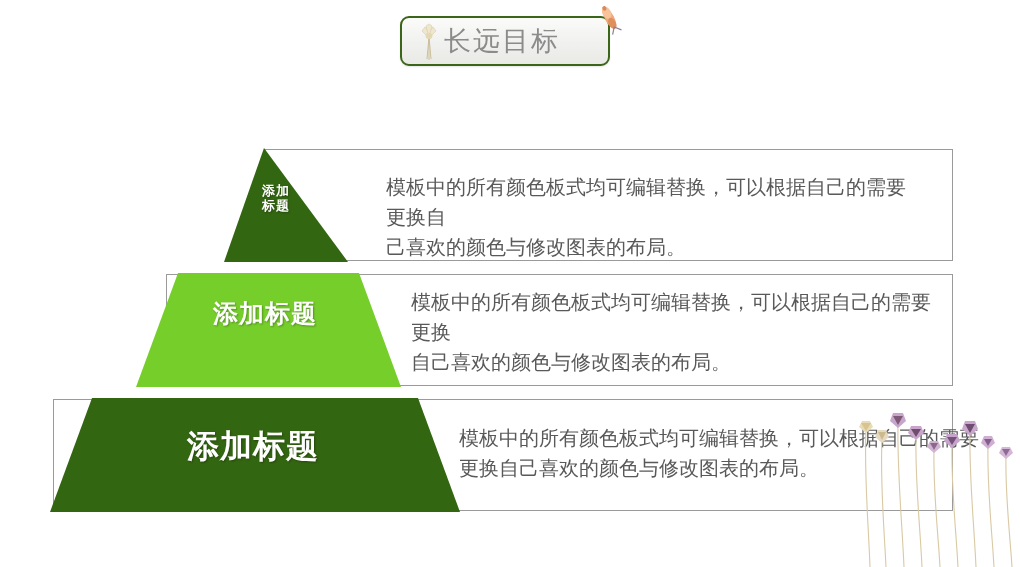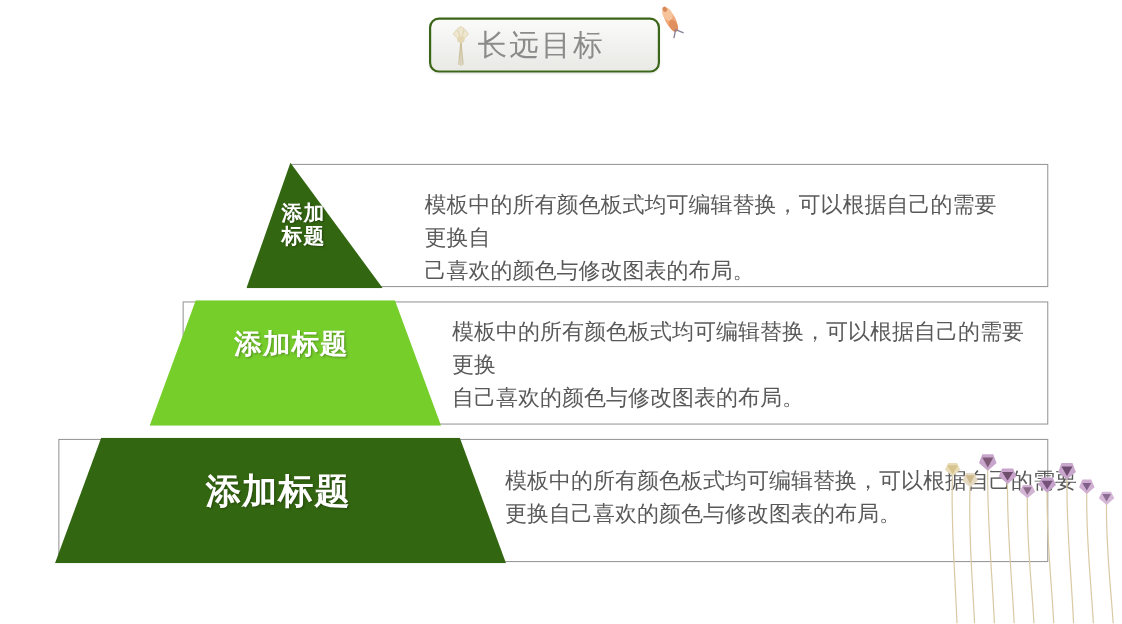--- a/index.html
+++ b/index.html
@@ -14,21 +14,21 @@
     position: relative;
     width: 1020px;
     height: 567px;
     background: #ffffff;
     overflow: hidden;
   }
 
   
   #title-area {
     position: absolute;
-    left: 390px;
+    left: 400px;
     top: 16px;
     width: 210px;
     height: 50px;
   }
   #title-box {
     position: absolute;
     left: 0;
     top: 0;
     width: 100%;
     height: 100%;
@@ -102,21 +102,21 @@
     font-weight: bold;
     text-align: center;
     text-shadow: 1px 1px 2px rgba(0,0,0,0.30);
     white-space: pre-line;
     line-height: 1.12;
   }
 
   #tier-1 { left: 224px; top: 148px; width: 124px; height: 114px; }
   #label-1 {
     left: 224px; top: 184px; width: 104px;
-    font-size: 19px; letter-spacing: 1px;
+    font-size: 13px; letter-spacing: 1px;
   }
 
   #tier-2 { left: 136px; top: 273px; width: 265px; height: 114px; }
   #label-2 {
     left: 160px; top: 299px; width: 210px;
     font-size: 25px; letter-spacing: 1px;
   }
 
   #tier-3 { left: 50px; top: 398px; width: 410px; height: 114px; }
   #label-3 {

